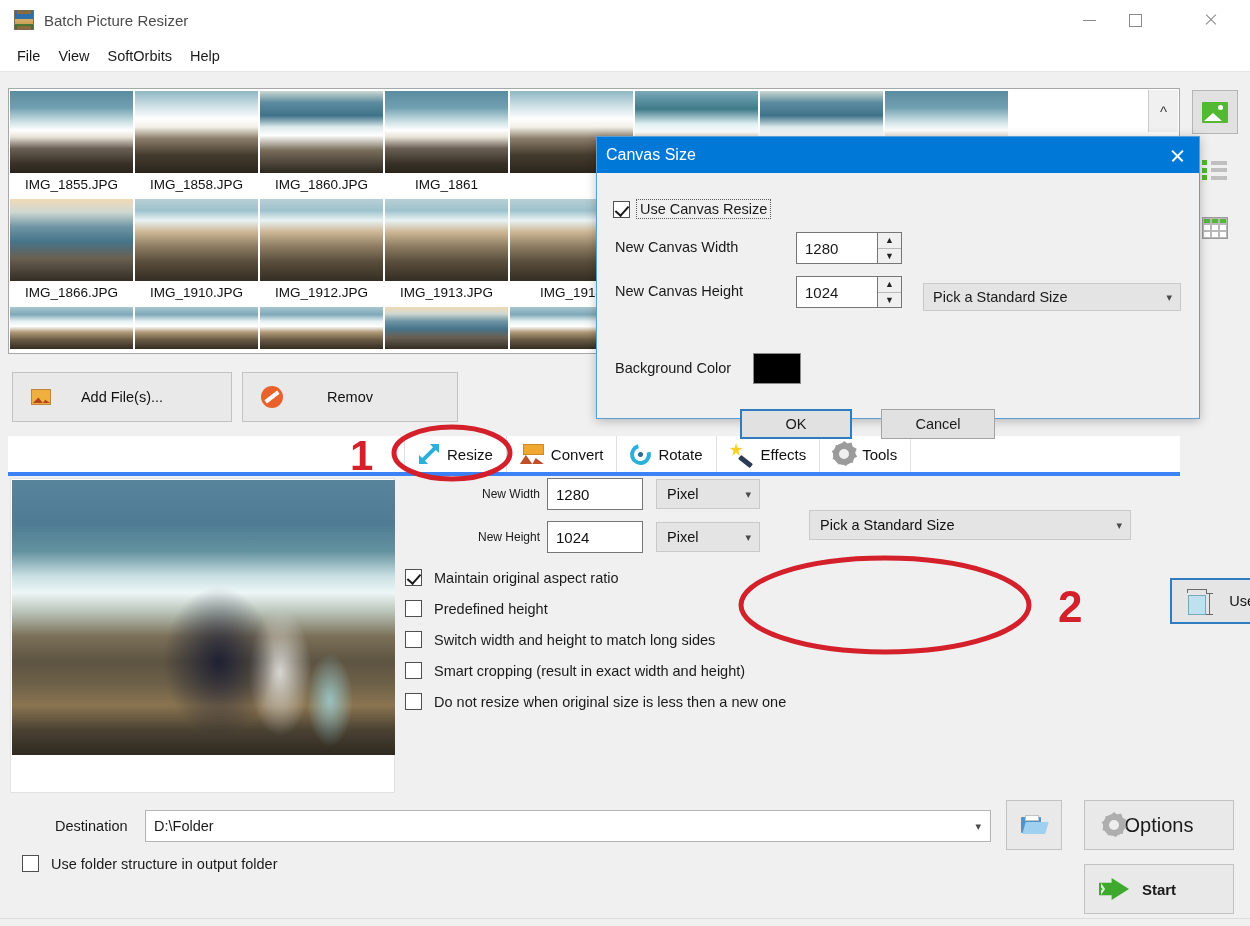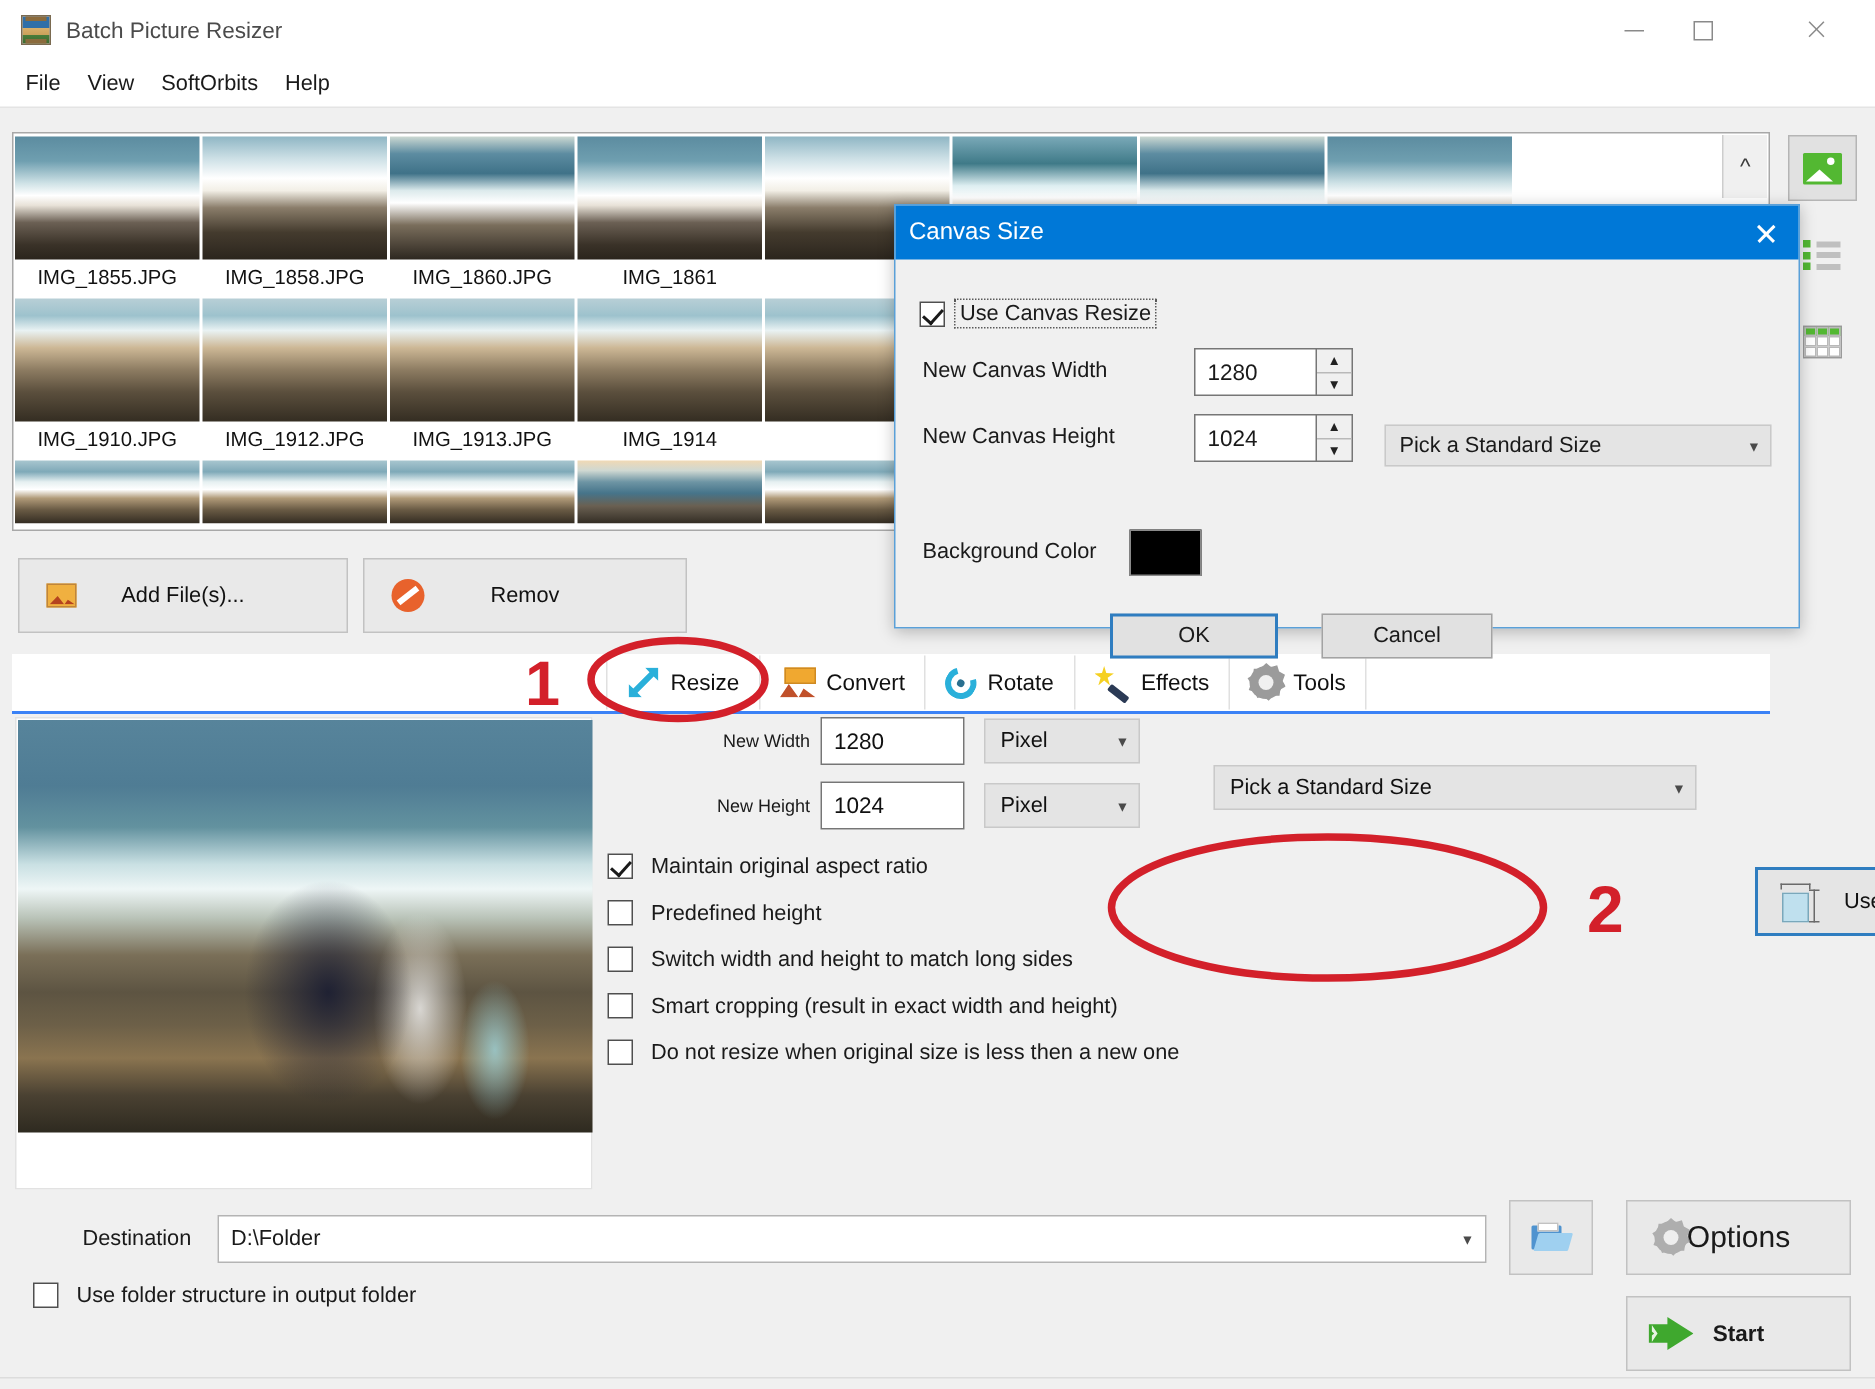--- a/index.html
+++ b/index.html
@@ -187,21 +187,21 @@
     width:22px; height:22px; border-radius:50%; background:#e8622c; position:relative;
   }
   .icn-ban::after {
     content:""; position:absolute; left:3px; top:9px; width:16px; height:4px;
     background:#ffffff; transform:rotate(-38deg);
   }
 
   
   #tabbar {
     position:absolute; left:8px; top:436px; width:1172px; height:40px;
-    background:#ffffff; border-bottom:2px solid #3b82f6;
+    background:#ffffff; border-bottom:4px solid #3b82f6;
     display:flex; align-items:center;
   }
   #tab-inner { display:flex; align-items:center; margin-left:396px; }
   .tab {
     display:flex; align-items:center; gap:7px; padding:0 13px; height:36px;
     border-right:1px solid #e0e0e0; font-size:15px; color:#111;
   }
   .tab:first-child { border-left:1px solid #e0e0e0; }
   .tab.selected { background:#ffffff; }
   .ic-resize { width:22px; height:22px; position:relative; }
@@ -502,20 +502,24 @@
         <div class="thumb-img ph-sea"></div>
         <div class="thumb-label"></div>
       </div>
     <div class="thumb-cell">
         <div class="thumb-img ph-wave"></div>
         <div class="thumb-label"></div>
       </div>
   </div>
 
   <div class="thumb-row" id="thumb-row2">
+    <div class="thumb-cell">
+        <div class="thumb-img ph-sunset"></div>
+        <div class="thumb-label">IMG_1866.JPG</div>
+      </div>
     <div class="thumb-cell">
         <div class="thumb-img ph-rocks"></div>
         <div class="thumb-label">IMG_1910.JPG</div>
       </div>
     <div class="thumb-cell">
         <div class="thumb-img ph-rocks"></div>
         <div class="thumb-label">IMG_1912.JPG</div>
       </div>
     <div class="thumb-cell">
         <div class="thumb-img ph-rocks"></div>

